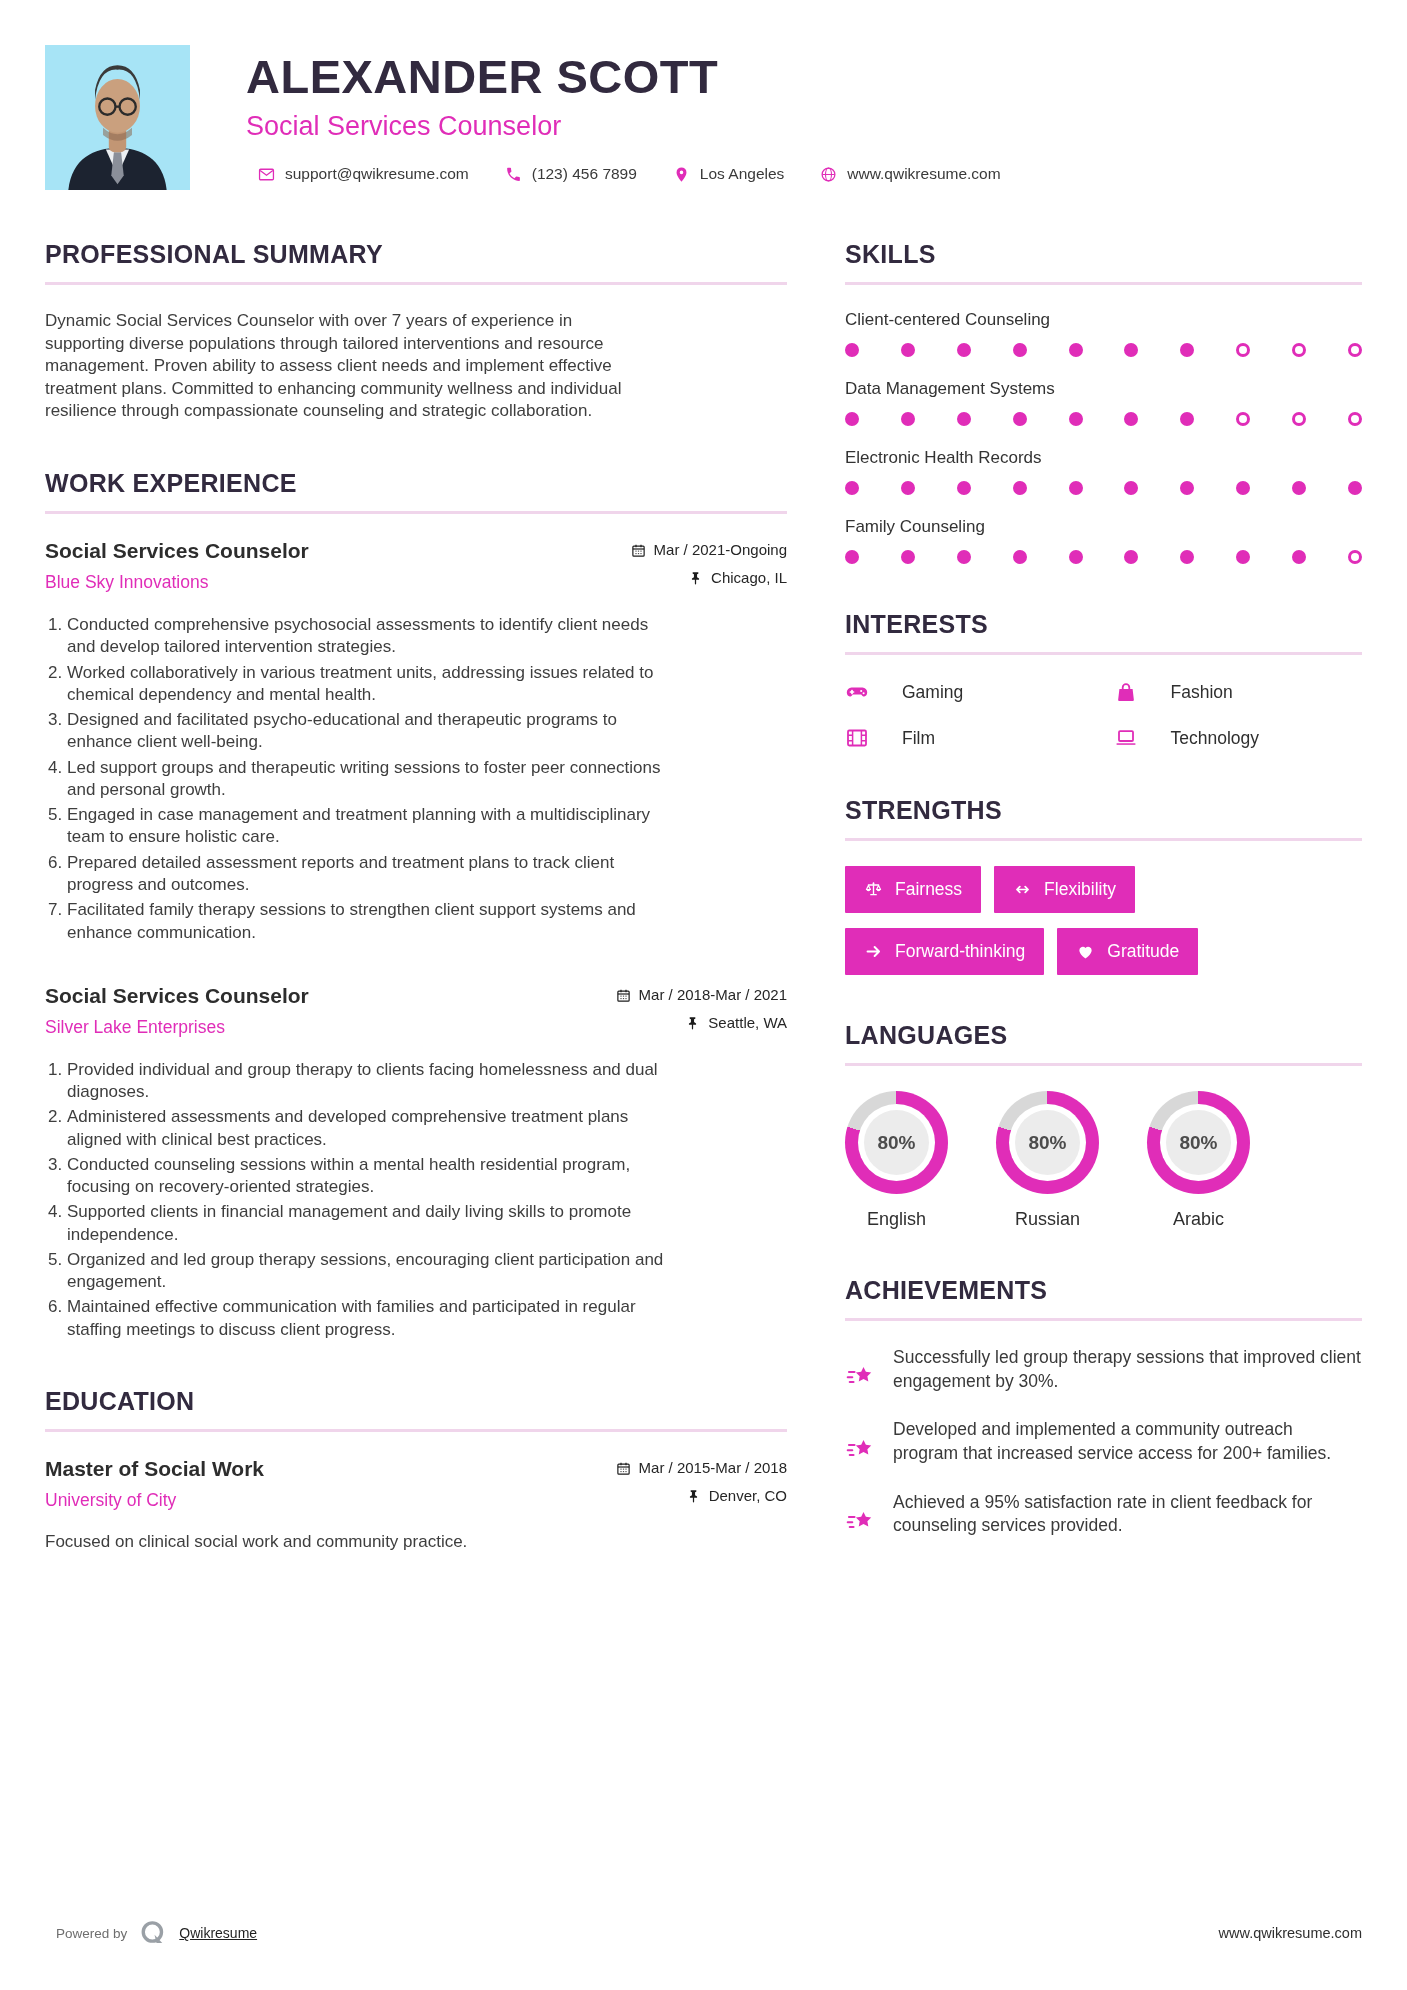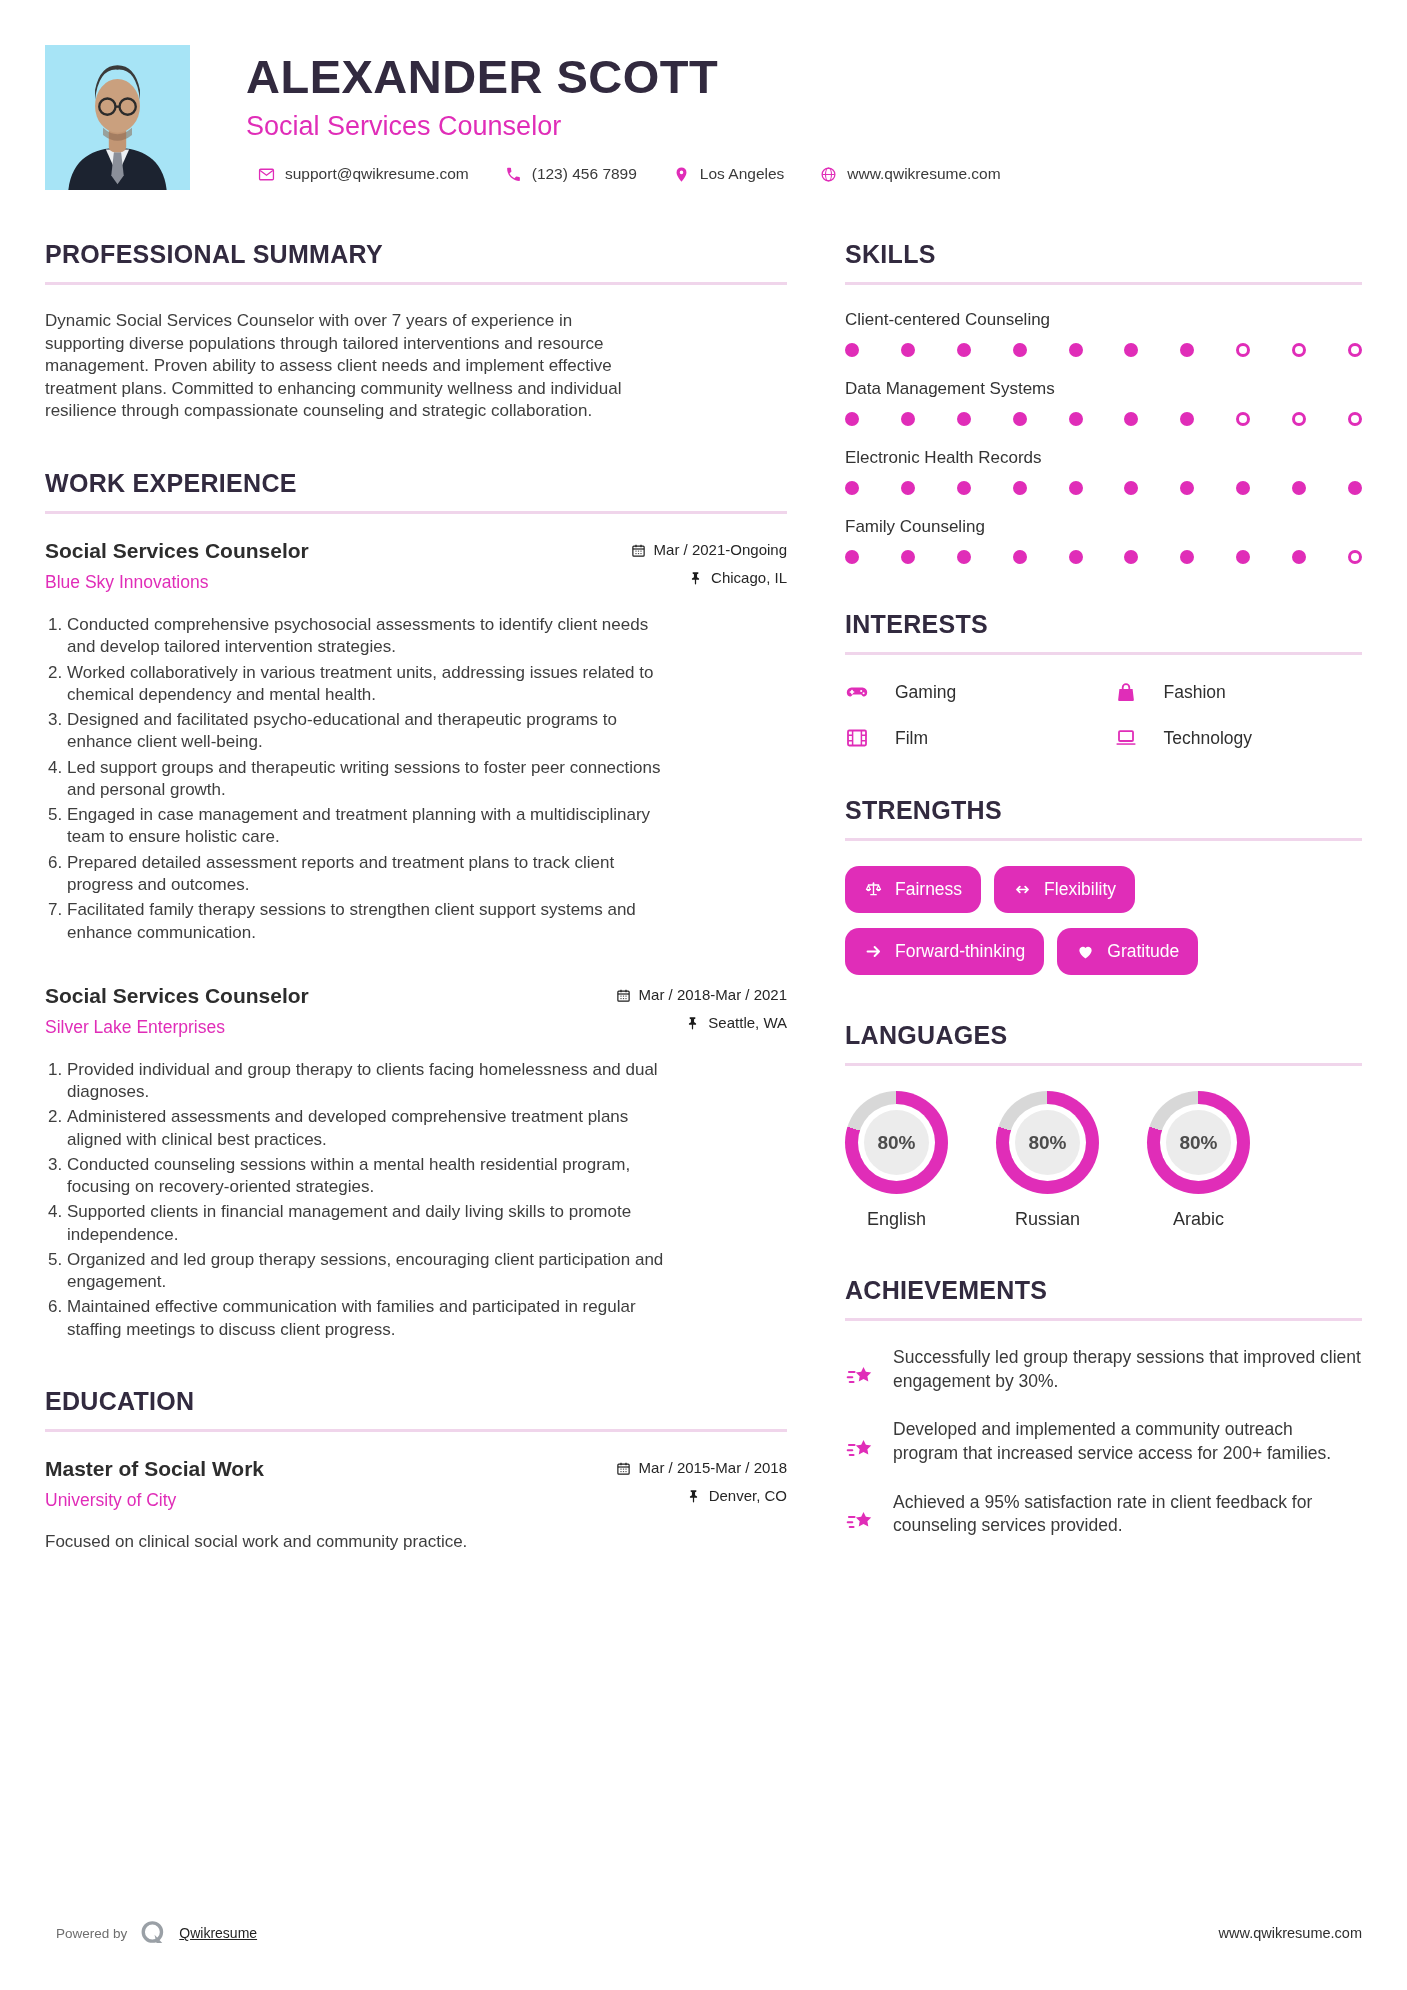--- a/index.html
+++ b/index.html
@@ -38,26 +38,26 @@
   ol.bullets li{font-size:17px;line-height:1.31;margin-bottom:3px;}
   .edu-note{font-size:17px;margin-top:16px;}
   
   .skill{margin-bottom:22px;}
   .skill-name{font-size:17px;color:#333;margin-bottom:13px;}
   .dots{display:flex;justify-content:space-between;}
   .dot{width:14px;height:14px;border-radius:50%;box-sizing:border-box;border:3.5px solid #E02DB8;background:#fff;}
   .dot.filled{background:#E02DB8;}
   
   .interests-grid{display:grid;grid-template-columns:1fr 1fr;row-gap:22px;column-gap:20px;}
-  .interest{display:flex;align-items:center;gap:26px;font-size:17.5px;color:#2f2f2f;}
+  .interest{display:flex;align-items:center;gap:33px;font-size:17.5px;color:#2f2f2f;}
   .interest .ic{width:24px;height:24px;color:#E02DB8;}
   
   .badges{display:flex;flex-wrap:wrap;gap:15px 13px;max-width:420px;}
   .badge{display:inline-flex;align-items:center;gap:12px;background:#E02DB8;color:#fff;
-         font-size:17.5px;padding:13px 19px;border-radius:14px;}
+         font-size:17.5px;padding:13px 19px;border-radius:1px;}
   .badge .ic{width:19px;height:19px;color:#fff;}
   
   .langs{display:flex;gap:48px;}
   .lang{display:flex;flex-direction:column;align-items:center;}
   .donut{width:103px;height:103px;border-radius:50%;
          background:conic-gradient(#E02DB8 calc(var(--p)*3.6deg),#D8D8D8 0);
          display:flex;align-items:center;justify-content:center;}
   .donut-hole{width:77px;height:77px;background:#fff;border-radius:50%;
               display:flex;align-items:center;justify-content:center;}
   .donut-core{width:65px;height:65px;background:#ECECEC;border-radius:50%;

